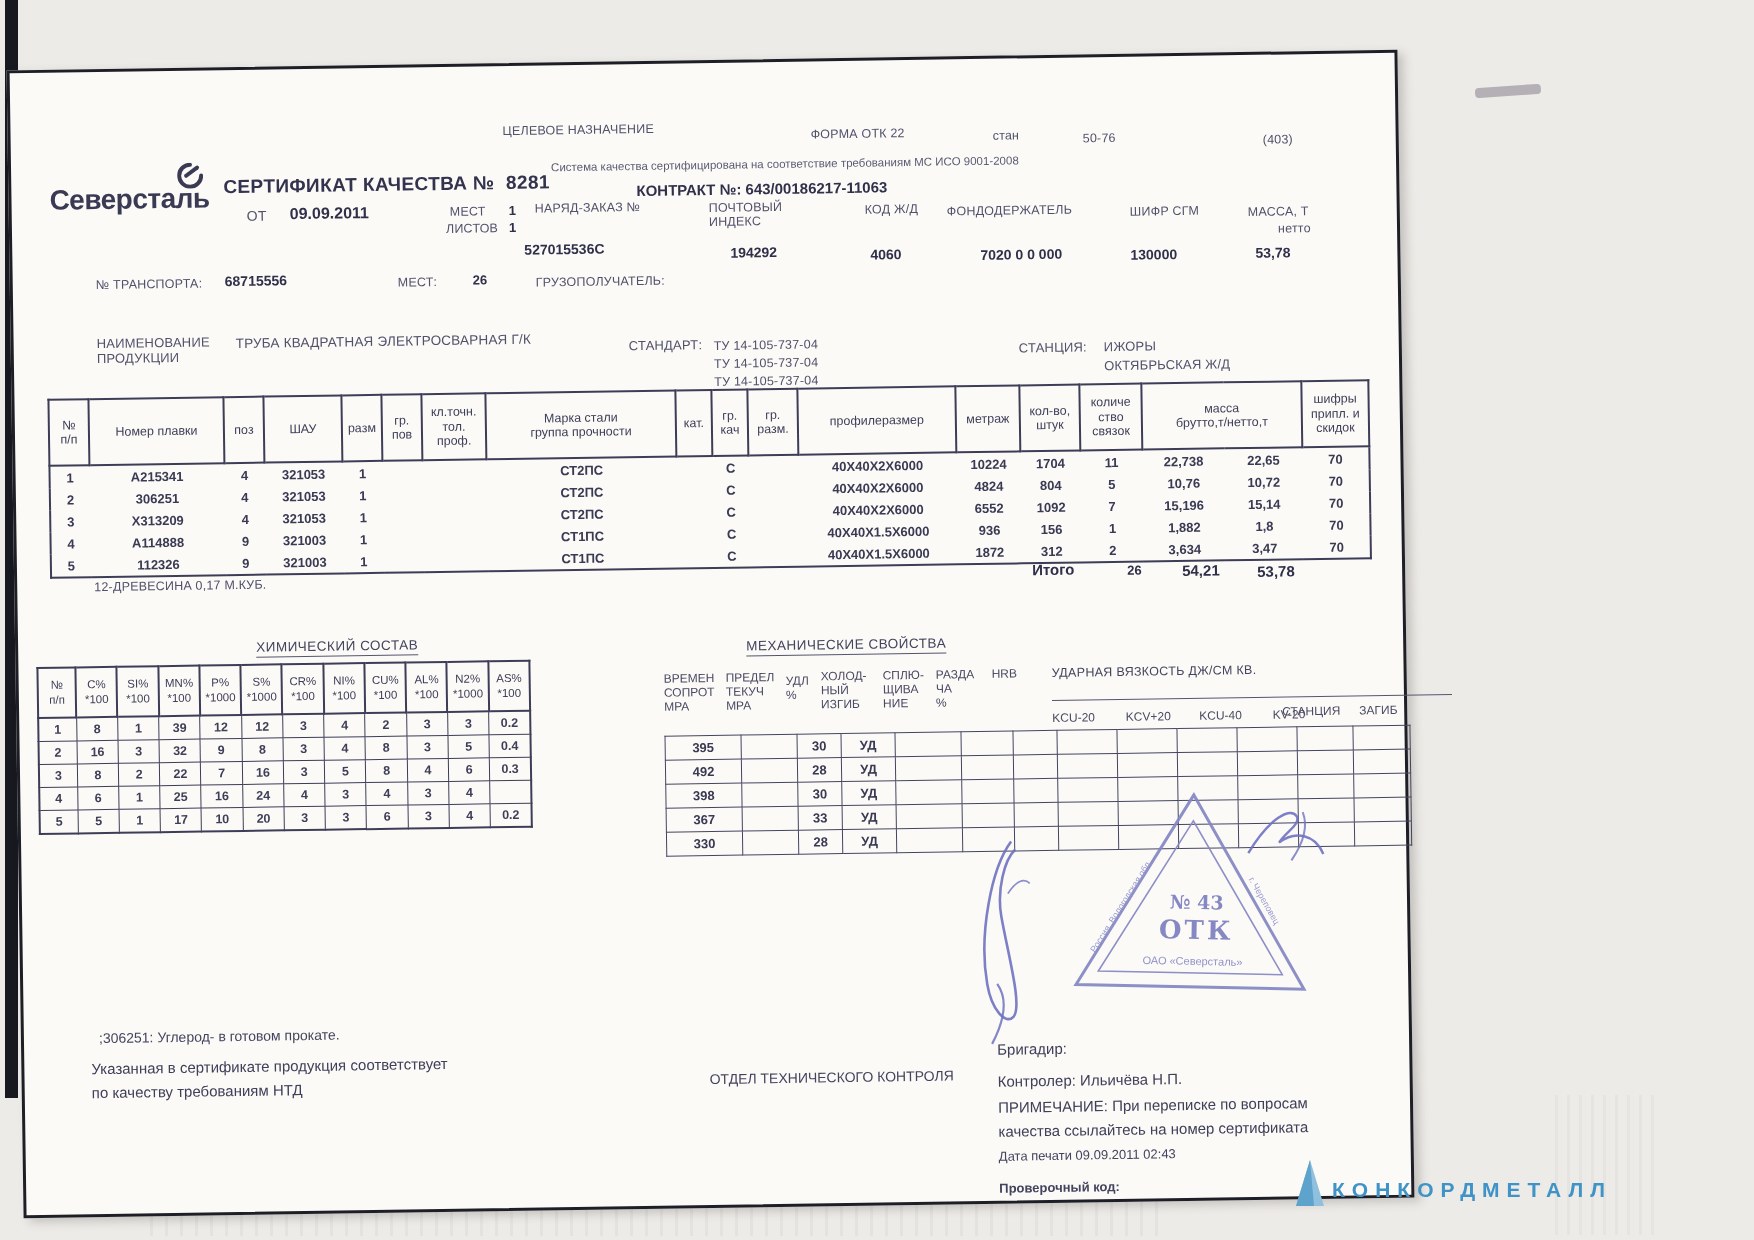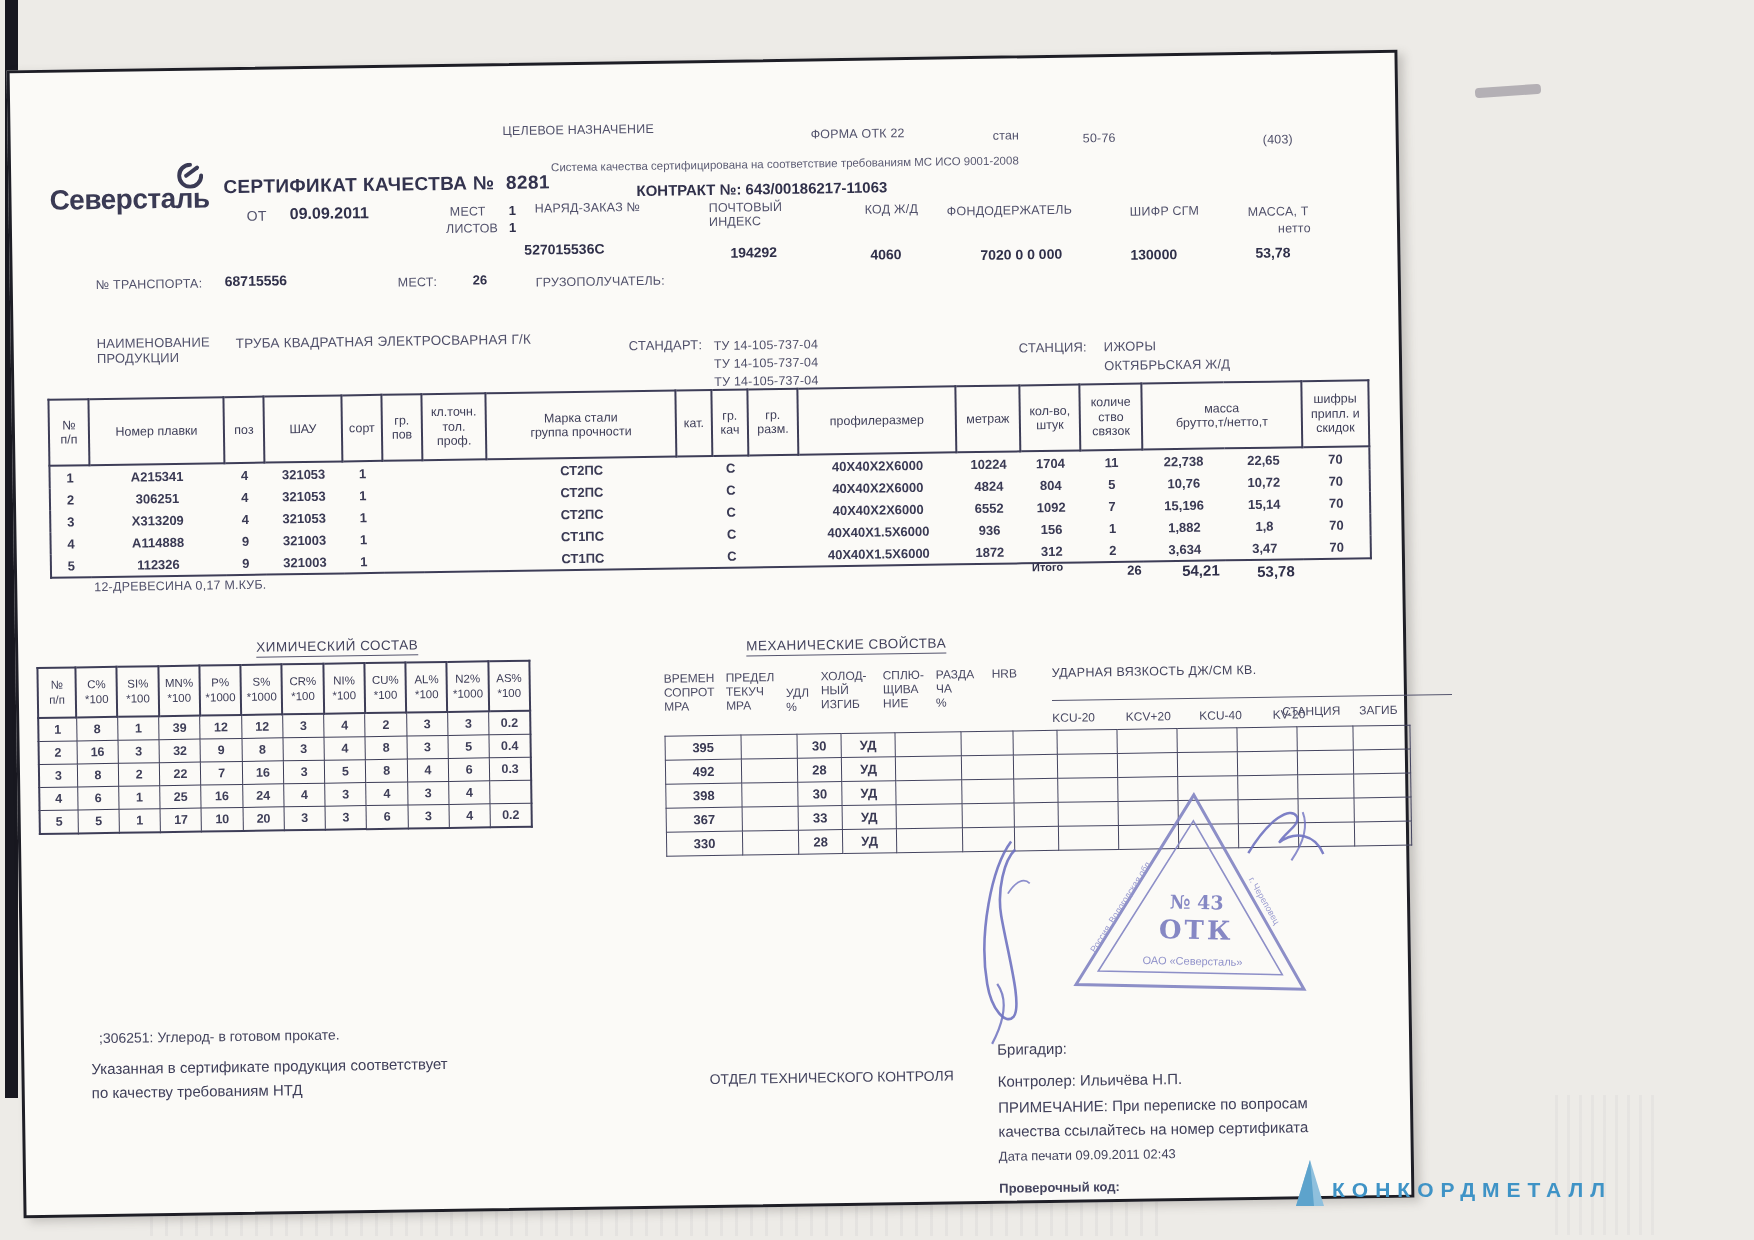--- a/index.html
+++ b/index.html
@@ -138,21 +138,21 @@
       <col style="width:78px">
         <col style="width:67px">
     </colgroup>
     <thead>
       <tr style="height:66px;">
         <th class="pre">№
 п/п</th>
         <th>Номер плавки</th>
         <th>поз</th>
         <th>ШАУ</th>
-        <th>сорт</th>
+        <th>разм</th>
         <th class="pre">гр.
 пов</th>
         <th class="pre">кл.точн.
 тол.
 проф.</th>
         <th class="pre">Марка стали
 группа прочности</th>
         <th>кат.</th>
         <th class="pre">гр.
 кач</th>
@@ -270,21 +270,21 @@
         <td>1872</td>
         <td>312</td>
         <td>2</td>
         <td>3,634</td>
         <td>3,47</td>
         <td>70</td>
       </tr>
       </tbody>
   </table>
 
-  <span class="abs val" style="left:1015px;top:503px;font-size:11px;">Итого</span>
+  <span class="abs val" style="left:1015px;top:503px;font-size:15px;">Итого</span>
   <span class="abs val" style="left:1110px;top:506px;font-size:13px;">26</span>
   <span class="abs val" style="left:1165px;top:506px;font-size:15px;">54,21</span>
   <span class="abs val" style="left:1240px;top:508px;font-size:15px;">53,78</span>
   <span class="abs lbl" style="left:77px;top:508px;font-size:12.5px;">12-ДРЕВЕСИНА 0,17 М.КУБ.</span>
 
   <span class="abs sec-title" style="left:238px;top:570px;">ХИМИЧЕСКИЙ СОСТАВ</span>
   <table class="chem abs" style="left:18px;top:594px;width:494px;">
     <colgroup>
       <col style="width:38px">
         <col span="11" style="width:41px">
@@ -394,21 +394,21 @@
   </table>
 
   <span class="abs sec-title" style="left:728px;top:576px;">МЕХАНИЧЕСКИЕ СВОЙСТВА</span>
   <div class="abs" style="left:645px;top:608px;width:745px;height:200px;">
     <span class="abs mech-lbl" style="left:0px;top:0;">ВРЕМЕН
 СОПРОТ
 МРА</span>
     <span class="abs mech-lbl" style="left:62px;top:0;">ПРЕДЕЛ
 ТЕКУЧ
 МРА</span>
-    <span class="abs mech-lbl" style="left:122px;top:16px;">УДЛ
+    <span class="abs mech-lbl" style="left:122px;top:4px;">УДЛ
 %</span>
     <span class="abs mech-lbl" style="left:157px;top:0;">ХОЛОД-
 НЫЙ
 ИЗГИБ</span>
     <span class="abs mech-lbl" style="left:219px;top:0;">СПЛЮ-
 ЩИВА
 НИЕ</span>
     <span class="abs mech-lbl" style="left:272px;top:0;">РАЗДА
 ЧА
 %</span>

